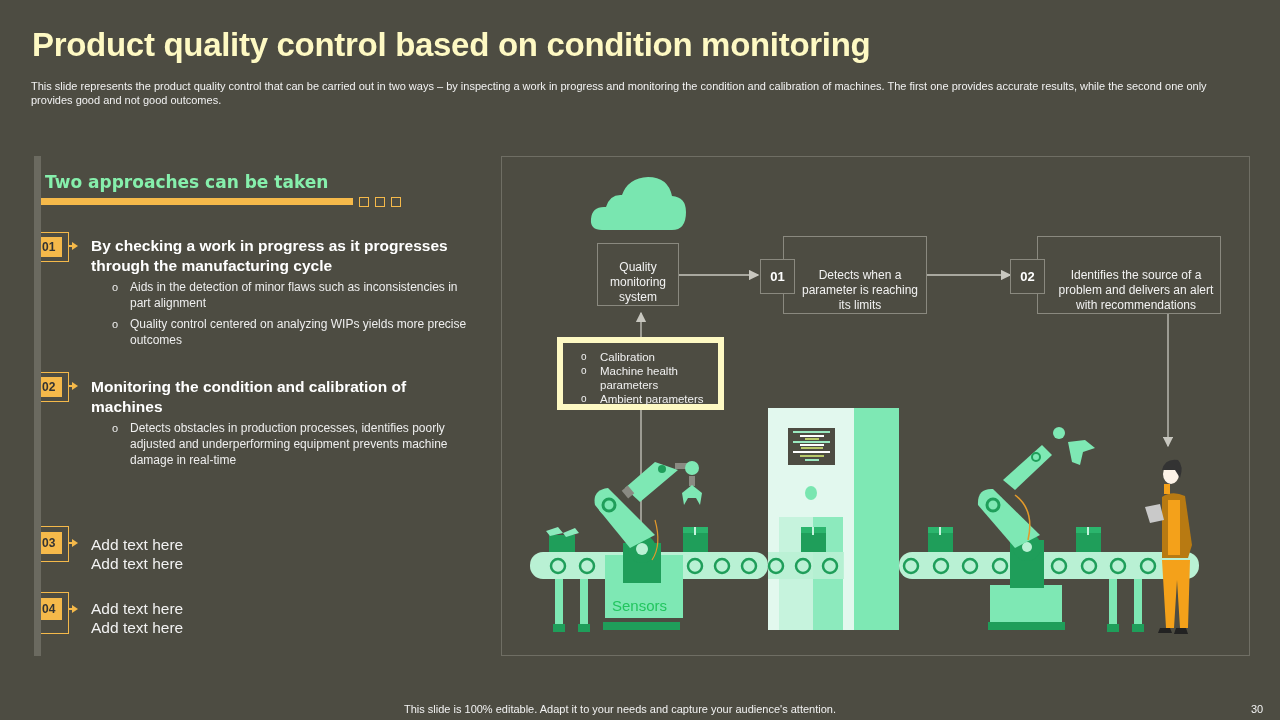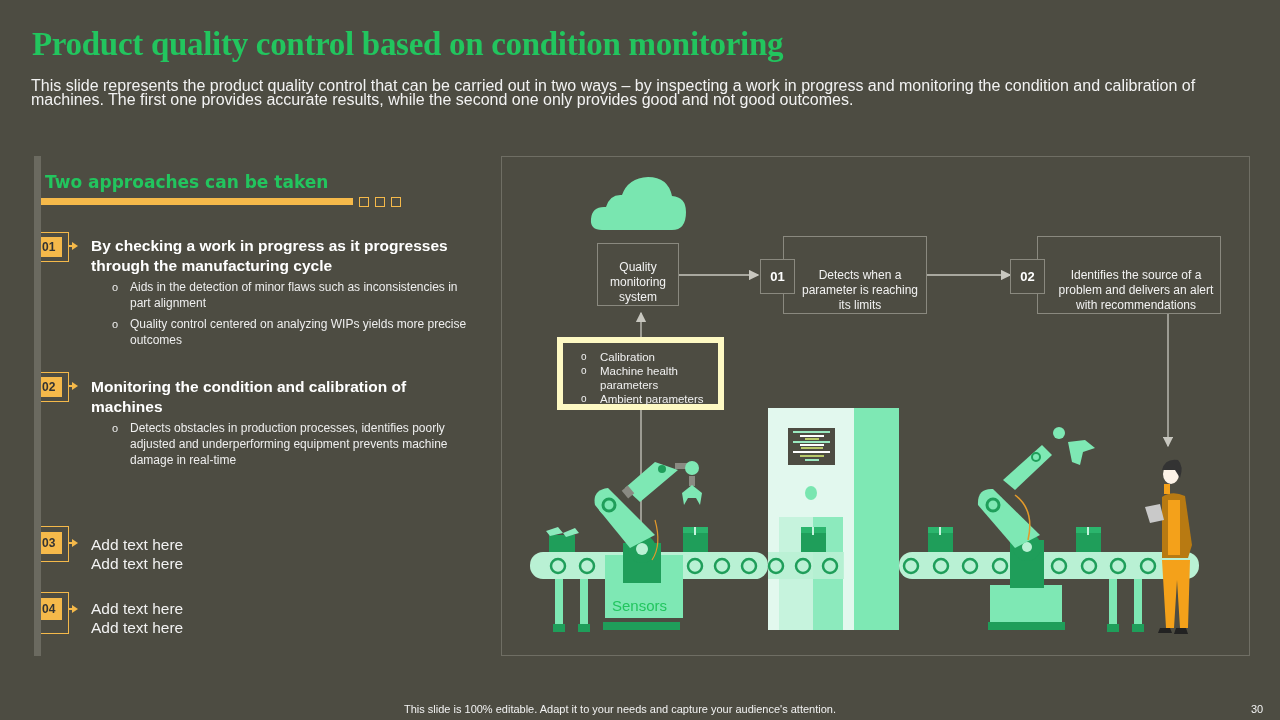--- a/index.html
+++ b/index.html
@@ -1,24 +1,24 @@
 <!DOCTYPE html>
 <html><head>
 <meta charset="utf-8">
 <style>
   * { box-sizing: border-box; margin: 0; padding: 0; }
   html, body { width: 1280px; height: 720px; overflow: hidden; }
   body { background: #4d4c42; font-family: "Liberation Sans", sans-serif; color: #fff; position: relative; }
 
-  .title { position: absolute; left: 32px; top: 26px; font-family: Liberation Serif, serif; font-weight: bold; font-size: 33px; letter-spacing: -0.3px; color: #22c55e; }
-  .subtitle { position: absolute; left: 31px; top: 79px; width: 1210px; font-size: 16px; line-height: 14px; color: #f2f2f2; }
+  .title { position: absolute; left: 32px; top: 26px; font-family: Liberation Sans, sans-serif; font-weight: bold; font-size: 33px; letter-spacing: -0.3px; color: #fef9c3; }
+  .subtitle { position: absolute; left: 31px; top: 79px; width: 1210px; font-size: 11px; line-height: 14px; color: #f2f2f2; }
 
   
   .left-bar { position: absolute; left: 34px; top: 156px; width: 7px; height: 500px; background: #6b6a60; }
-  .approaches-title { position: absolute; left: 45px; top: 172px; font-family: "DejaVu Sans", sans-serif; font-weight: bold; font-size: 17px; color: #22c55e; }
+  .approaches-title { position: absolute; left: 45px; top: 172px; font-family: "DejaVu Sans", sans-serif; font-weight: bold; font-size: 17px; color: #86efac; }
   .approaches-underline { position: absolute; left: 41px; top: 198px; width: 312px; height: 7px; background: #f5b94a; }
   .sq { position: absolute; top: 197px; width: 10px; height: 10px; border: 1.5px solid #f5b94a; }
 
   .item { position: absolute; left: 41px; }
   .badge-wrap { position: absolute; left: 0; width: 28px; height: 30px; border: 1.5px solid #f5b94a; border-left: none; }
   .badge { position: absolute; left: 0; top: 4px; width: 21px; height: 20px; background: #f5b94a; color: #333; font-weight: bold; font-size: 12px; line-height: 20px; text-align: left; padding-left: 1px; }
   .arrow { position: absolute; left: 31px; top: 10px; width: 0; height: 0; border-top: 4px solid transparent; border-bottom: 4px solid transparent; border-left: 6px solid #f5b94a; }
   .arrow::before { content: ""; position: absolute; left: -10px; top: -1px; width: 5px; height: 2px; background: #f5b94a; }
   .item-head { position: absolute; left: 50px; top: -2px; width: 370px; font-weight: bold; font-size: 15.5px; line-height: 20px; color: #fff; }
   .item-plain { position: absolute; left: 50px; top: -2px; width: 370px; font-size: 15.5px; line-height: 19px; color: #f2f2f2; }

